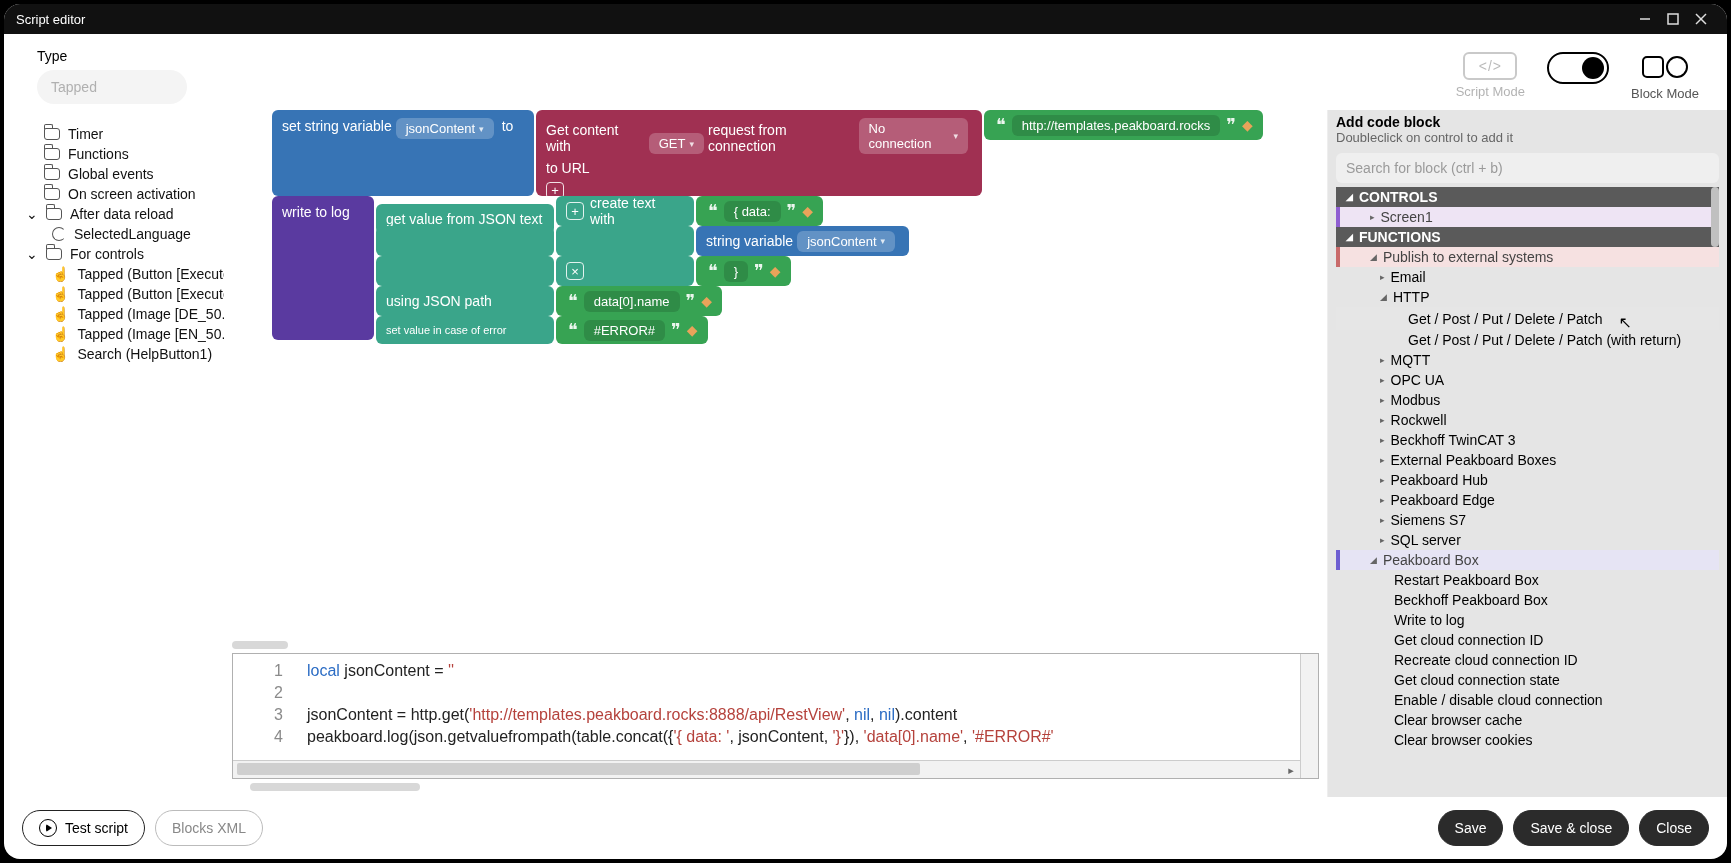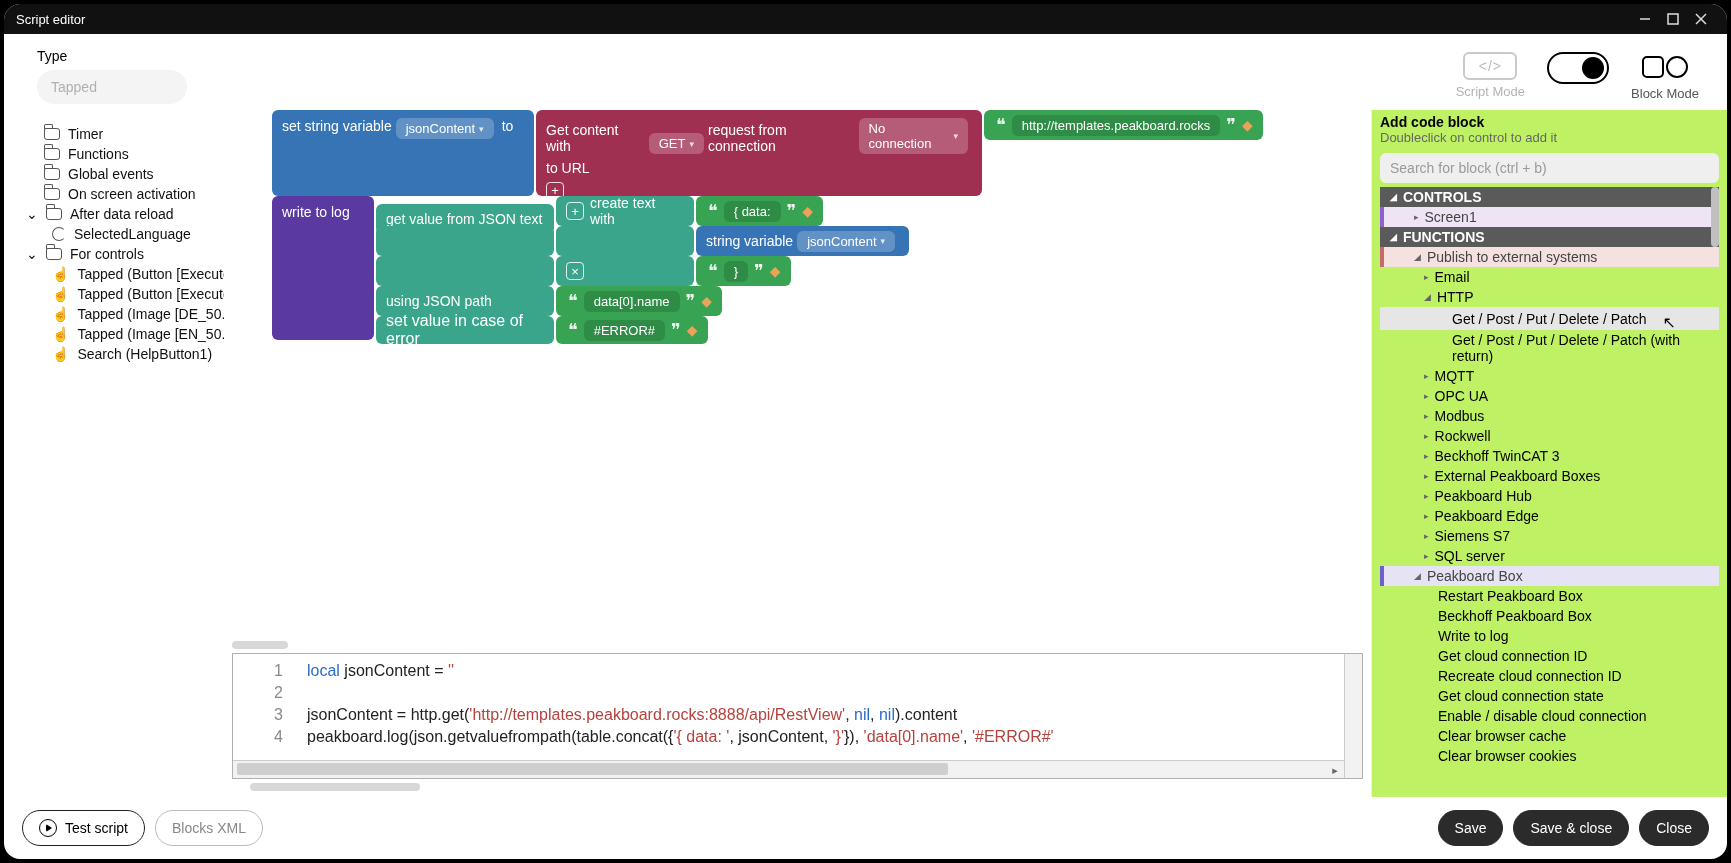--- a/index.html
+++ b/index.html
@@ -66,21 +66,21 @@
 .kw { color: #2b6cc4; }
 .str { color: #b5423c; }
 .scroll-v { width: 18px; background: #f2f2f2; border-left: 1px solid #ccc; }
 .scroll-h { position: absolute; left: 0; right: 18px; bottom: 0; height: 18px; background: #f2f2f2; border-top: 1px solid #ccc; }
 .scroll-h-thumb { position: absolute; left: 4px; top: 2px; width: 64%; height: 12px; background: #cfcfcf; border-radius: 2px; }
 .scroll-h-arrow { position: absolute; top: 0; width: 18px; height: 18px; display: flex; align-items: center; justify-content: center; color: #666; font-size: 11px; }
 
 .hscroll-outer { height: 14px; display: flex; align-items: center; padding: 0 0 6px 0; }
 .hscroll-thumb { width: 170px; height: 8px; background: #d8d8d8; border-radius: 4px; margin-left: 18px; }
 
-.right-panel { width: 356px; flex-shrink: 0; border-left: 1px solid #eee; display: flex; flex-direction: column; background: #bef264; }
+.right-panel { width: 400px; flex-shrink: 0; border-left: 1px solid #eee; display: flex; flex-direction: column; background: #e5e5e5; }
 .rp-head { padding: 4px 8px 8px 8px; }
 .rp-title { font-size: 14px; font-weight: 600; }
 .rp-sub { font-size: 13px; color: #666; }
 .rp-search { margin: 0 8px 4px 8px; background: #efefef; border-radius: 6px; height: 30px; display: flex; align-items: center; padding: 0 10px; color: #9a9a9a; font-size: 14px; }
 .rp-list { flex: 1; overflow: hidden; margin: 0 8px 0 8px; font-size: 14px; position: relative; }
 .rp-row { display: flex; align-items: center; padding: 2px 6px 2px 10px; gap: 6px; }
 .rp-header { background: #5a5a5a; color: #fff; font-weight: 700; }
 .rp-screen { background: #eee4f4; border-left: 4px solid #8f5fd1; color: #444; padding-left: 30px; }
 .rp-publish { background: #f6e1e1; border-left: 4px solid #c86a6a; color: #444; padding-left: 30px; }
 .rp-pbbox  { background: #e6e4f4; border-left: 4px solid #6e5fd1; color: #444; padding-left: 30px; }
@@ -294,21 +294,21 @@
           <div class="block b-green" style="left:284px; top:176px; height:30px;">
             <span class="quote">❝</span>
             <span class="pill dark">
                 <span>data[0].name</span>
               </span>
             <span class="quote">❞</span>
             <span style="color:#e9a35a;margin-left:4px;">◆</span>
           </div>
 
           <div class="block b-teal" style="left:104px; top:206px; width:178px; height:28px;">
-            <span style="font-size:16px;">set value in case of error</span>
+            <span style="font-size:11px;">set value in case of error</span>
           </div>
           <div class="block b-green" style="left:284px; top:206px; height:28px;">
             <span class="quote">❝</span>
             <span class="pill dark">
                 <span>#ERROR#</span>
               </span>
             <span class="quote">❞</span>
             <span style="color:#e9a35a;margin-left:4px;">◆</span>
           </div>
 

